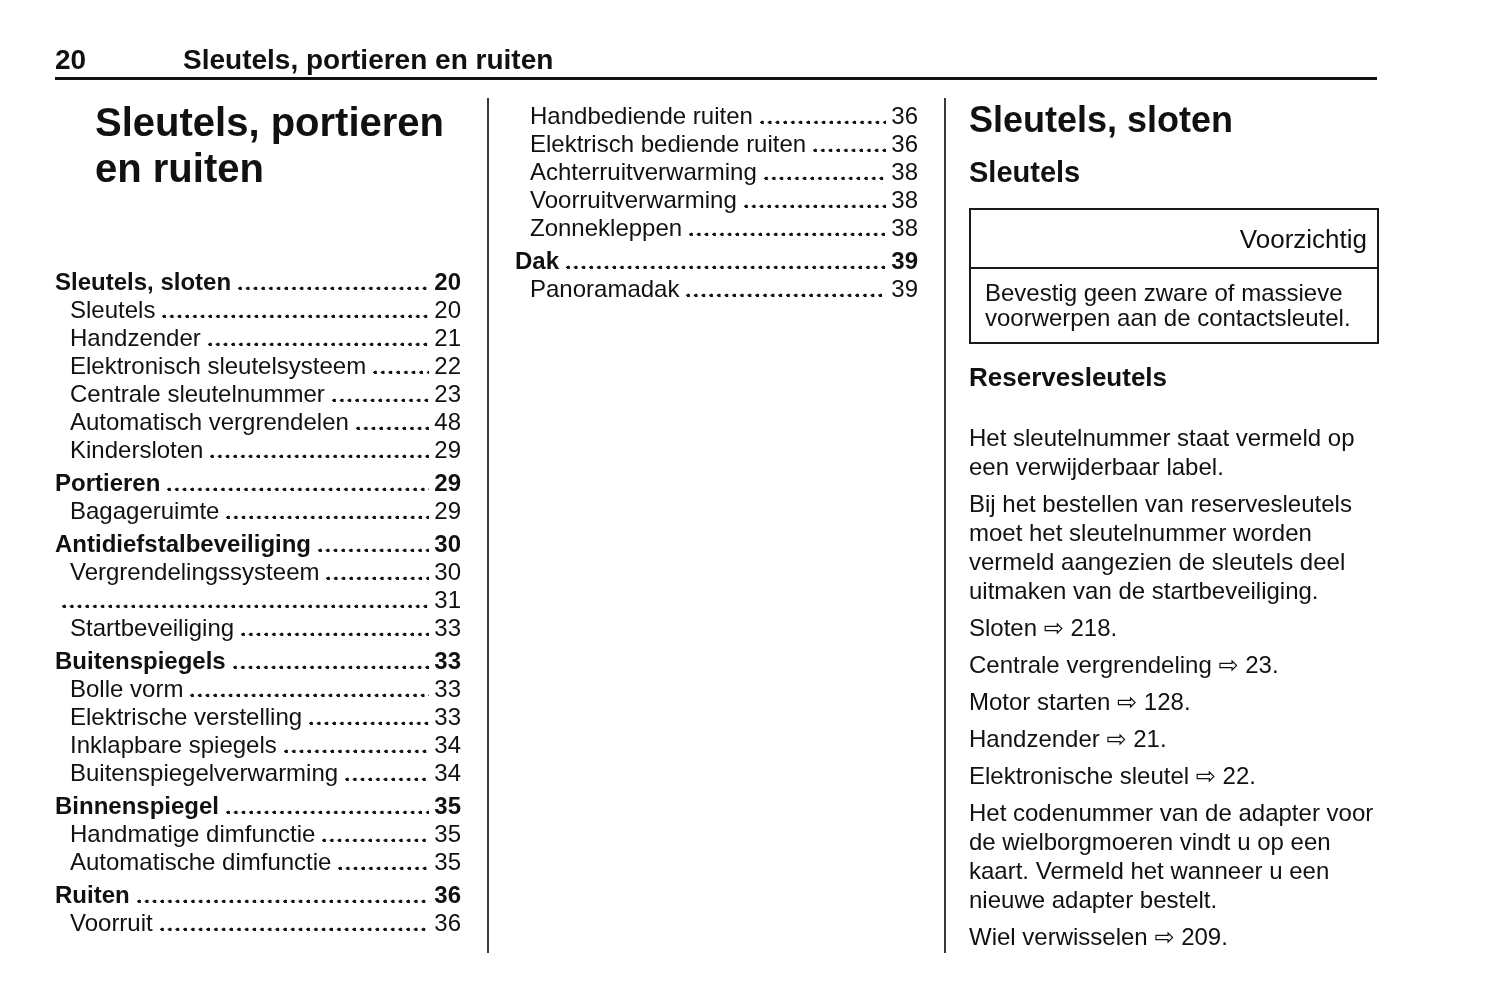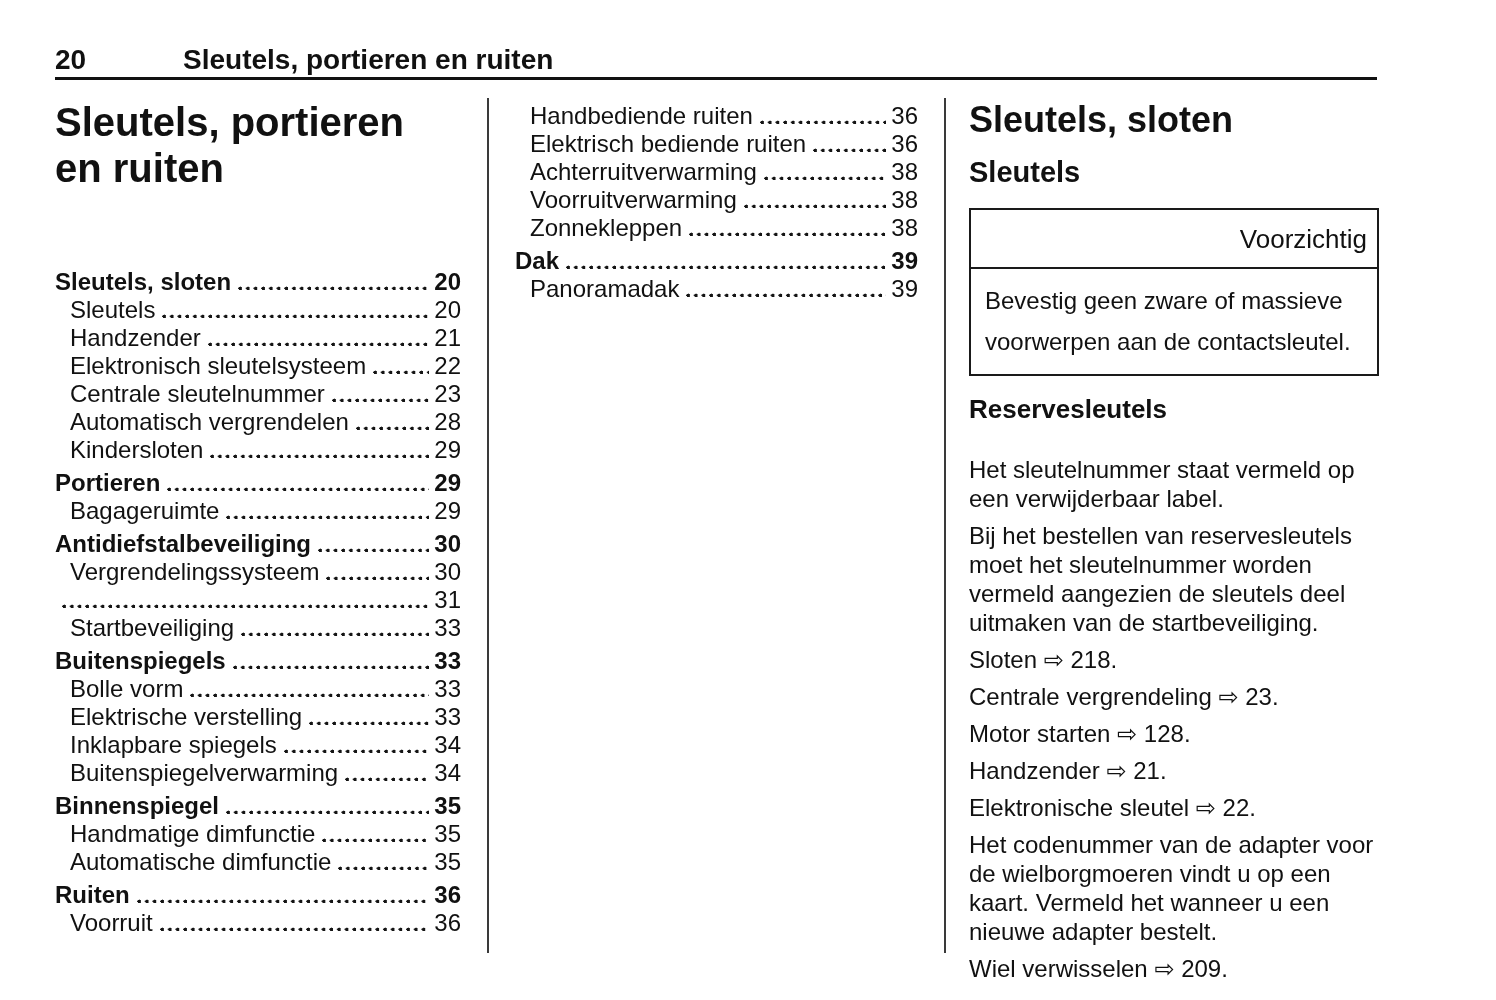--- a/index.html
+++ b/index.html
@@ -33,20 +33,21 @@
     position: absolute; top: 98px; width: 2px; height: 855px;
     background: #3a3a3a;
   }
   .v-divider.first  { left: 487px; }
   .v-divider.second { left: 944px; }
   
   .toc-title {
     font-size: 40px; font-weight: bold; line-height: 46px;
     white-space: pre-line;
     margin-bottom: 77px;
+    margin-left: 40px;
   }
   .toc-row {
     display: flex; align-items: baseline;
     font-size: 24px; line-height: 28px;
   }
   .toc-row.group { font-weight: bold; }
   .toc-row.group + .toc-row, .toc-row + .toc-row.group { }
   .toc-row.group:not(:first-child) { margin-top: 5px; }
   .toc-row.sub .toc-label { padding-left: 15px; }
   .toc-label { white-space: nowrap; }
@@ -72,21 +73,21 @@
     border: 2px solid #1a1a1a;
     margin-bottom: 18px;
   }
   .caution-title {
     text-align: right;
     font-size: 26px; line-height: 30px;
     padding: 14px 10px 13px 10px;
     border-bottom: 2px solid #1a1a1a;
   }
   .caution-body {
-    font-size: 24px; line-height: 41px;
+    font-size: 24px; line-height: 25px;
     padding: 11px 12px 12px 14px;
   }
   .sub2-title {
     font-size: 26px; font-weight: bold; line-height: 30px;
     margin-bottom: 31px;
   }
   .para {
     font-size: 24px; line-height: 29px;
     margin-bottom: 8px;
   }
@@ -126,21 +127,21 @@
       <span class="toc-page">22</span>
     </div>
   <div class="toc-row sub">
       <span class="toc-label">Centrale sleutelnummer</span>
       <span class="leader"></span>
       <span class="toc-page">23</span>
     </div>
   <div class="toc-row sub">
       <span class="toc-label">Automatisch vergrendelen</span>
       <span class="leader"></span>
-      <span class="toc-page">28</span>
+      <span class="toc-page">48</span>
     </div>
   <div class="toc-row sub">
       <span class="toc-label">Kindersloten</span>
       <span class="leader"></span>
       <span class="toc-page">29</span>
     </div>
   <div class="toc-row group">
       <span class="toc-label">Portieren</span>
       <span class="leader"></span>
       <span class="toc-page">29</span>

